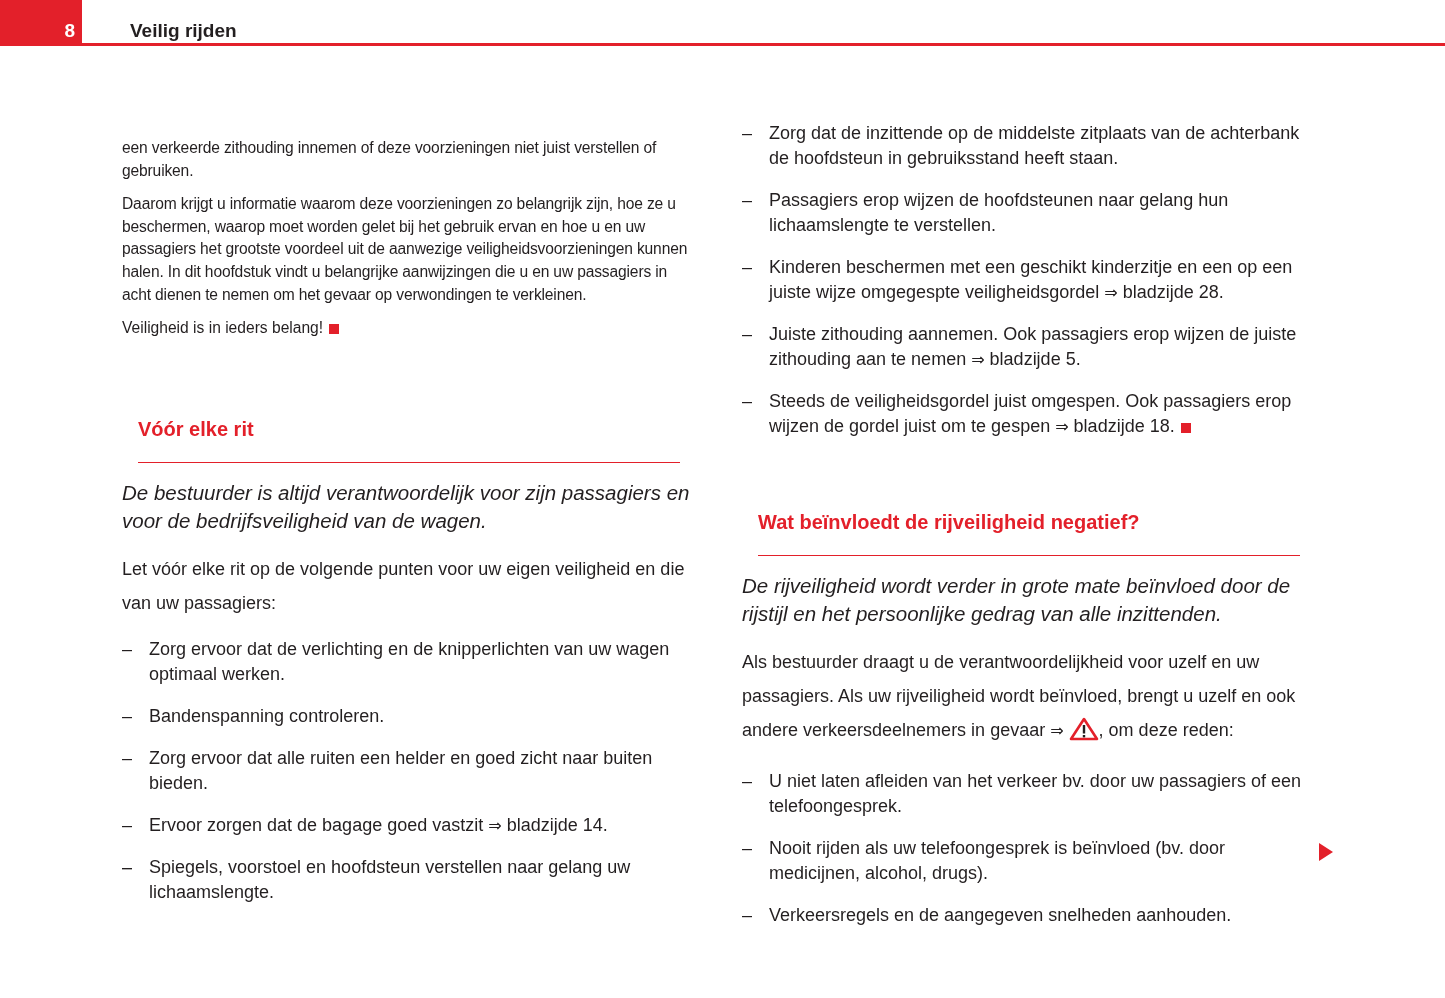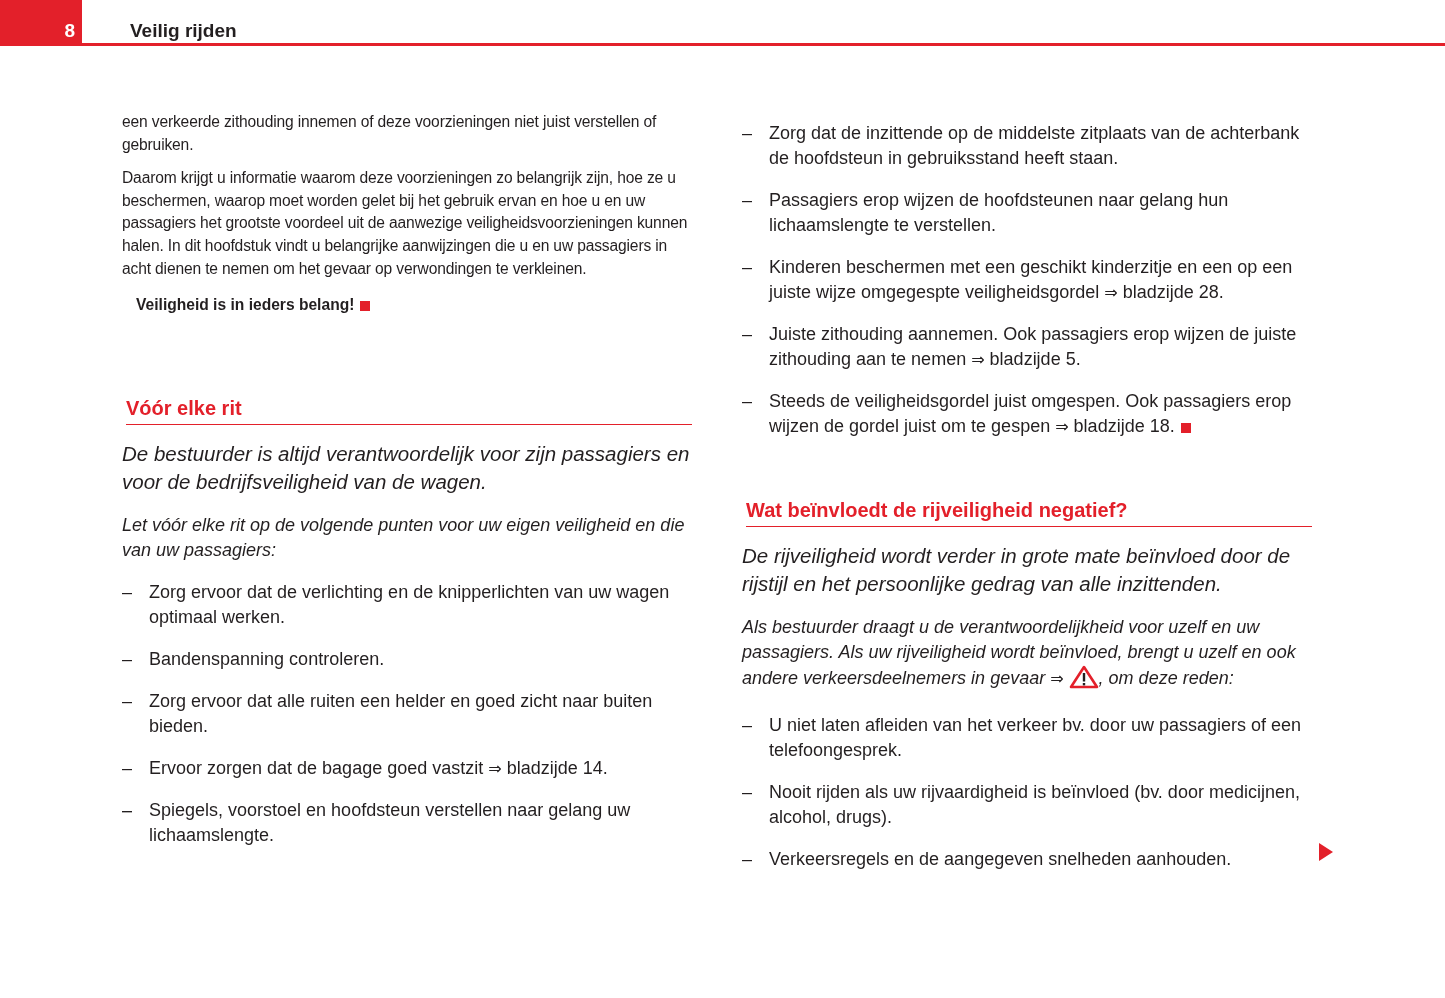--- a/index.html
+++ b/index.html
@@ -5,31 +5,31 @@
   html, body { margin:0; padding:0; }
   body { width:1445px; height:998px; background:#ffffff; position:relative; overflow:hidden;
          font-family:"Liberation Sans", "DejaVu Sans", sans-serif; color:#231f20; }
   .header-red { position:absolute; left:0; top:0; width:82px; height:46px; background:#e3202a; }
   .page-num { position:absolute; left:0; top:20px; width:82px; text-align:right; padding-right:7px; box-sizing:border-box;
               color:#ffffff; font-weight:bold; font-size:19px; }
   .header-title { position:absolute; left:122px; top:20px; font-weight:bold; font-size:19px; color:#231f20;margin-left:8px; }
   .header-line { position:absolute; left:82px; right:0; top:43px; height:3px; background:#e3202a; }
 
   .col { position:absolute; width:574px; }
-  .col-left { left:122px; top:111px; }
+  .col-left { left:122px; top:137px; }
   .col-right { left:742px; top:121px; }
 
   .small-p { font-size:15.6px; line-height:22.6px; margin:0 0 11px 0; letter-spacing:-0.15px; }
-  .bold-p { font-size:15.6px; font-weight:bold; margin:14px; line-height:22px; }
+  .bold-p { font-size:15.6px; font-weight:normal; margin:0; line-height:22px; }
   .stop-mark { display:inline-block; width:10px; height:10px; background:#e3202a; margin-left:6px; vertical-align:-1px; }
 
-  .section-heading { color:#e3202a; font-weight:bold; font-size:20px; padding-bottom:4px;
-                     border-bottom:1.5px solid #e3202a; margin:4px; line-height:24px; }
+  .section-heading { color:#e3202a; font-weight:bold; font-size:20px; padding-bottom:21px;
+                     border-bottom:1.5px solid #e3202a; margin:16px; line-height:24px; }
   .intro { font-style:italic; font-size:20.5px; line-height:27.5px; margin:15px 0 0 0; }
-  .body-p { font-size:18px; line-height:25px; margin:18px 0 0 0;font-style:italic; }
+  .body-p { font-size:18px; line-height:34px; margin:18px 0 0 0; }
 
   ul.dash { list-style:none; margin:0; padding:0; }
   ul.dash li { position:relative; padding-left:27px; font-size:18px; line-height:25px; margin-top:17px; }
   ul.dash li .dash-mark { position:absolute; left:0; top:0; }
   .arrow-ref { font-size:16px; }
   .warning-icon { display:inline-block; vertical-align:-5px; }
   .next-page { position:absolute; left:1319px; top:843px; width:0; height:0;
                border-top:9px solid transparent; border-bottom:9px solid transparent; border-left:14px solid #e3202a; }
 </style>
 </head>
@@ -71,18 +71,18 @@
   <div style="height:55px"></div>
   <h2 class="section-heading">Wat beïnvloedt de rijveiligheid negatief?</h2>
   <p class="intro">De rijveiligheid wordt verder in grote mate beïnvloed door de rijstijl en het persoonlijke gedrag van alle inzittenden.</p>
   <p class="body-p"><span>Als bestuurder draagt u de verantwoordelijkheid voor uzelf en uw passagiers. Als uw rijveiligheid wordt beïnvloed, brengt u uzelf en ook andere verkeersdeelnemers in gevaar</span> <span class="arrow-ref">⇒</span> <span class="warning-icon"><svg width="30" height="24" viewBox="0 0 30 24">
           <path d="M15 2 L28 22 L2 22 Z" fill="#ffffff" stroke="#e3202a" stroke-width="2.6" stroke-linejoin="round"></path>
           <rect x="13.8" y="8" width="2.4" height="8.5" fill="#231f20"></rect>
           <rect x="13.8" y="18" width="2.4" height="2.4" fill="#231f20"></rect>
         </svg></span><span>, om deze reden:</span></p>
   <ul class="dash">
     <li><span class="dash-mark">–</span><span>U niet laten afleiden van het verkeer bv. door uw passagiers of een telefoongesprek.</span></li>
-    <li><span class="dash-mark">–</span><span>Nooit rijden als uw rijvaardigheid is beïnvloed (bv. door medicijnen, alcohol, drugs).</span></li>
+    <li><span class="dash-mark">–</span><span>Nooit rijden als uw telefoongesprek is beïnvloed (bv. door medicijnen, alcohol, drugs).</span></li>
     <li><span class="dash-mark">–</span><span>Verkeersregels en de aangegeven snelheden aanhouden.</span></li>
   </ul>
 </div>
 
 <div class="next-page"></div>
 
 </body></html>

